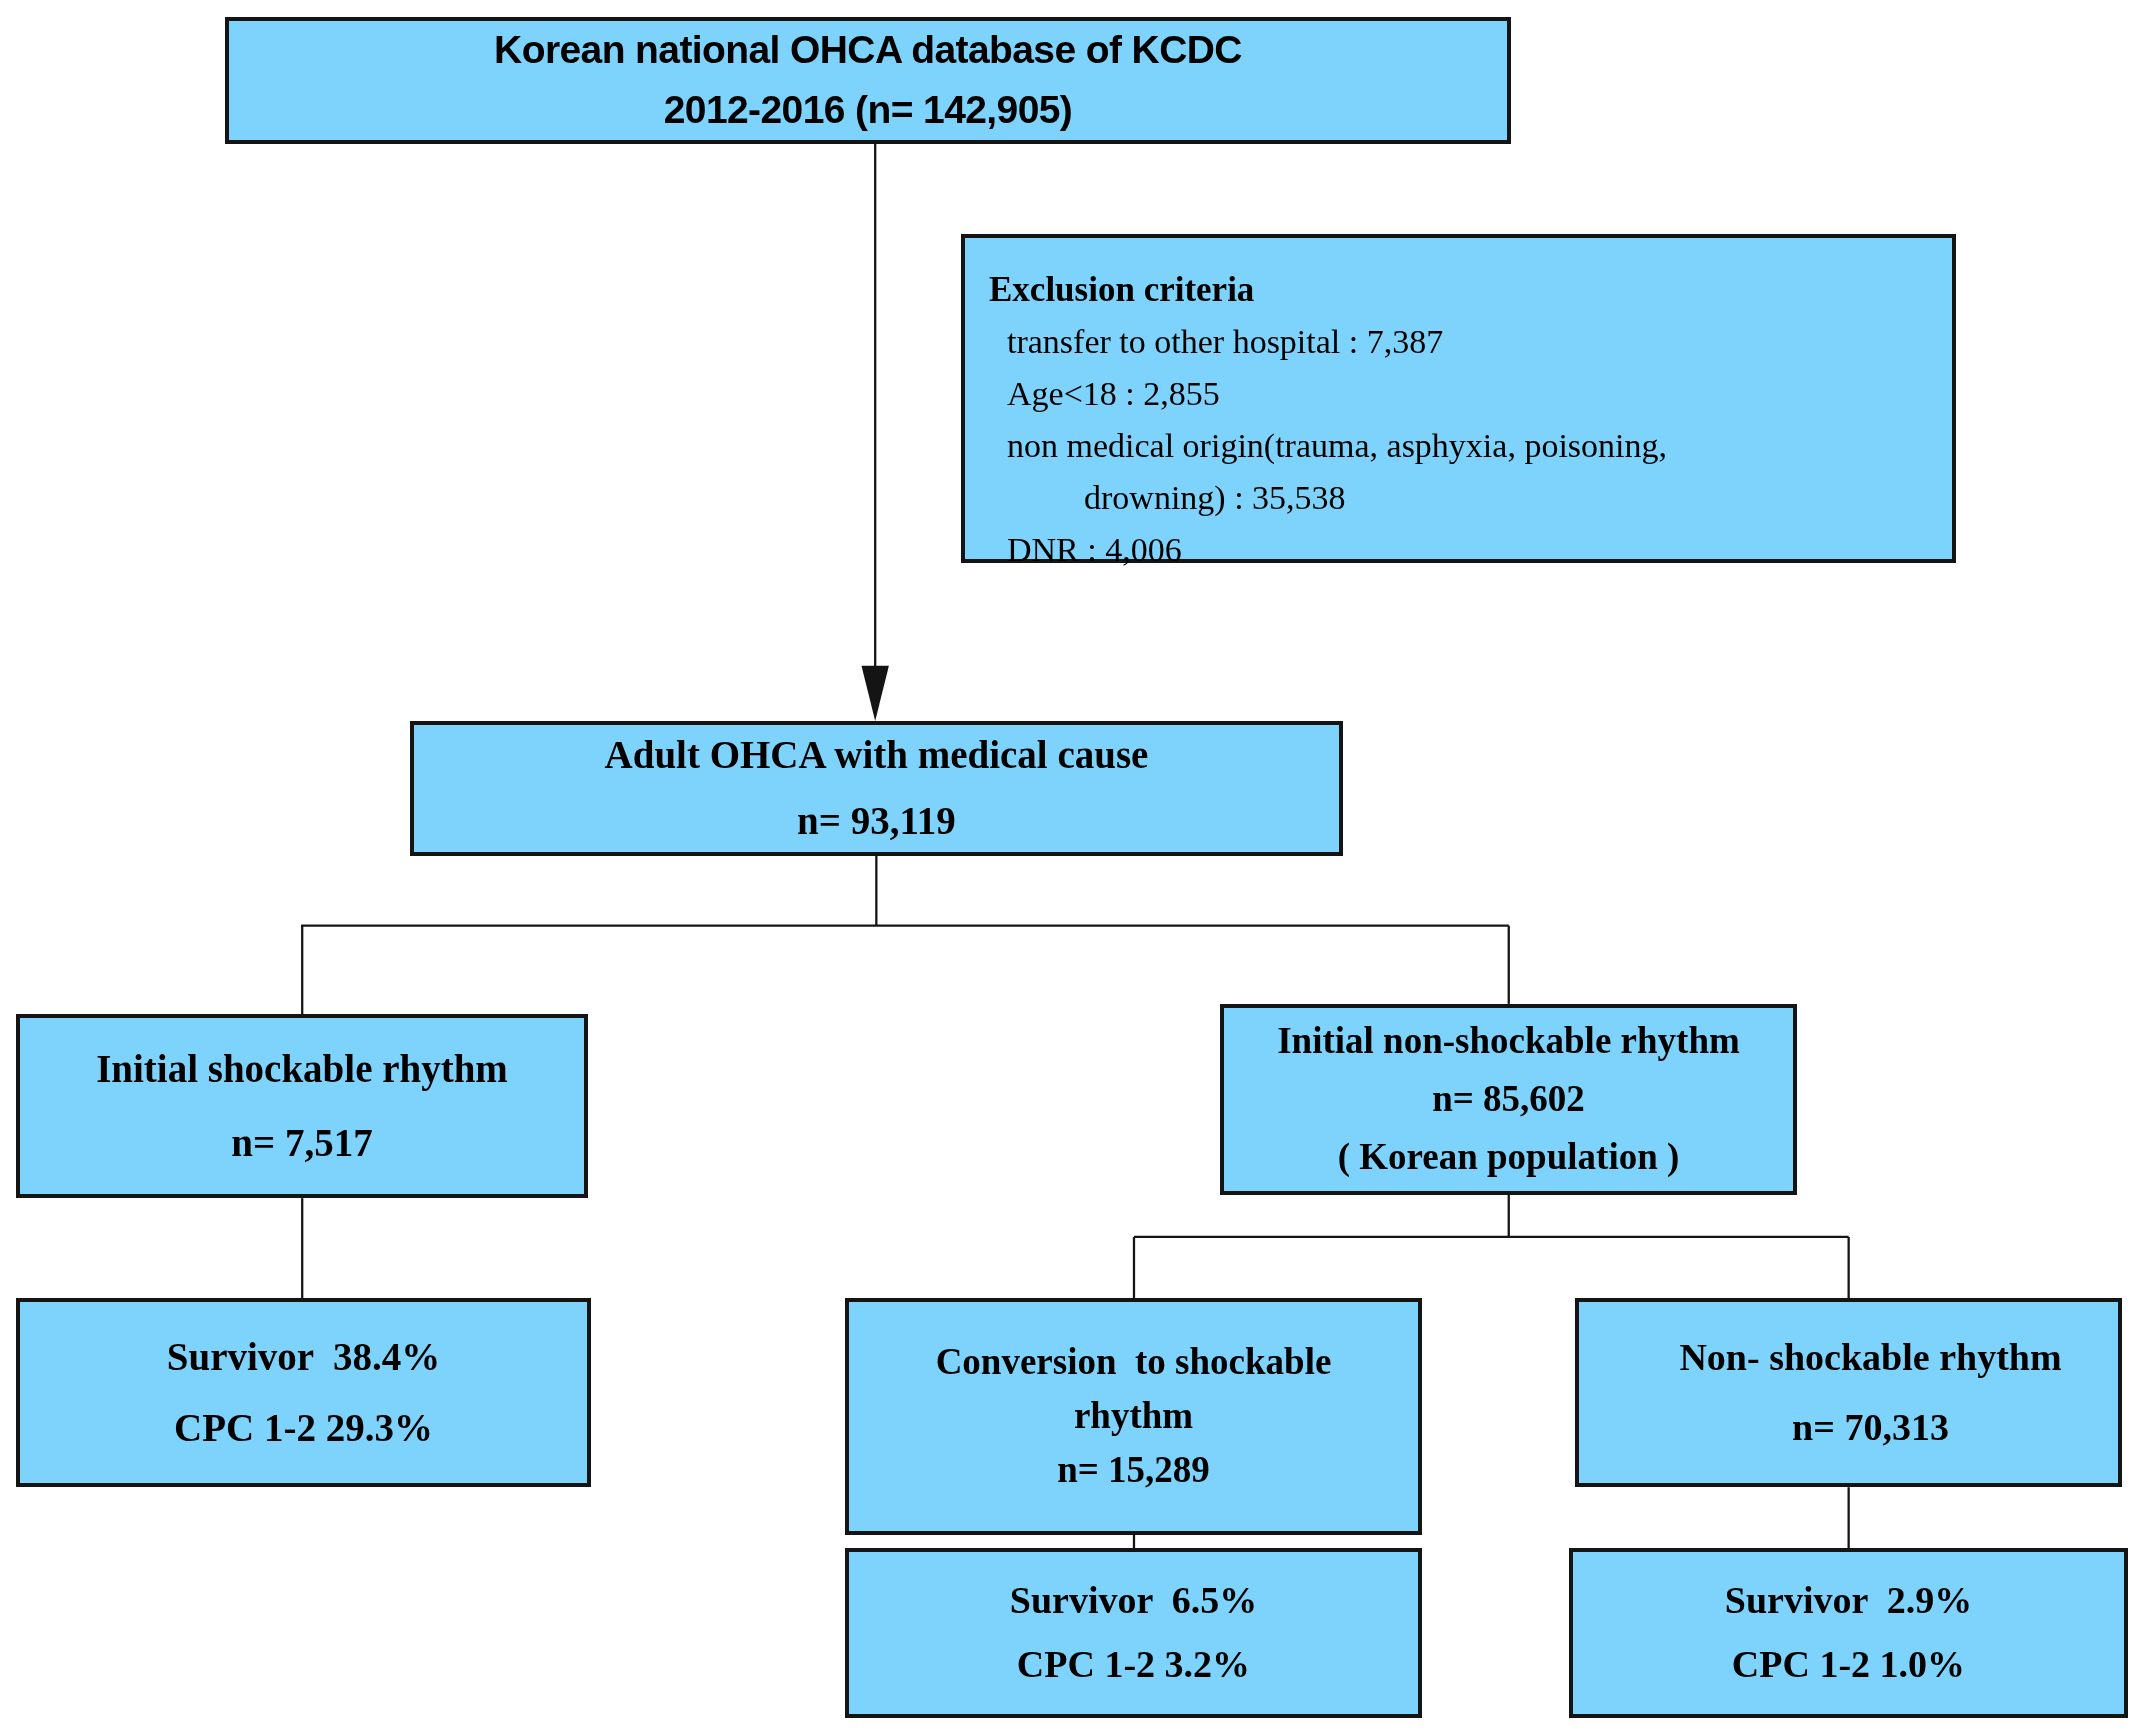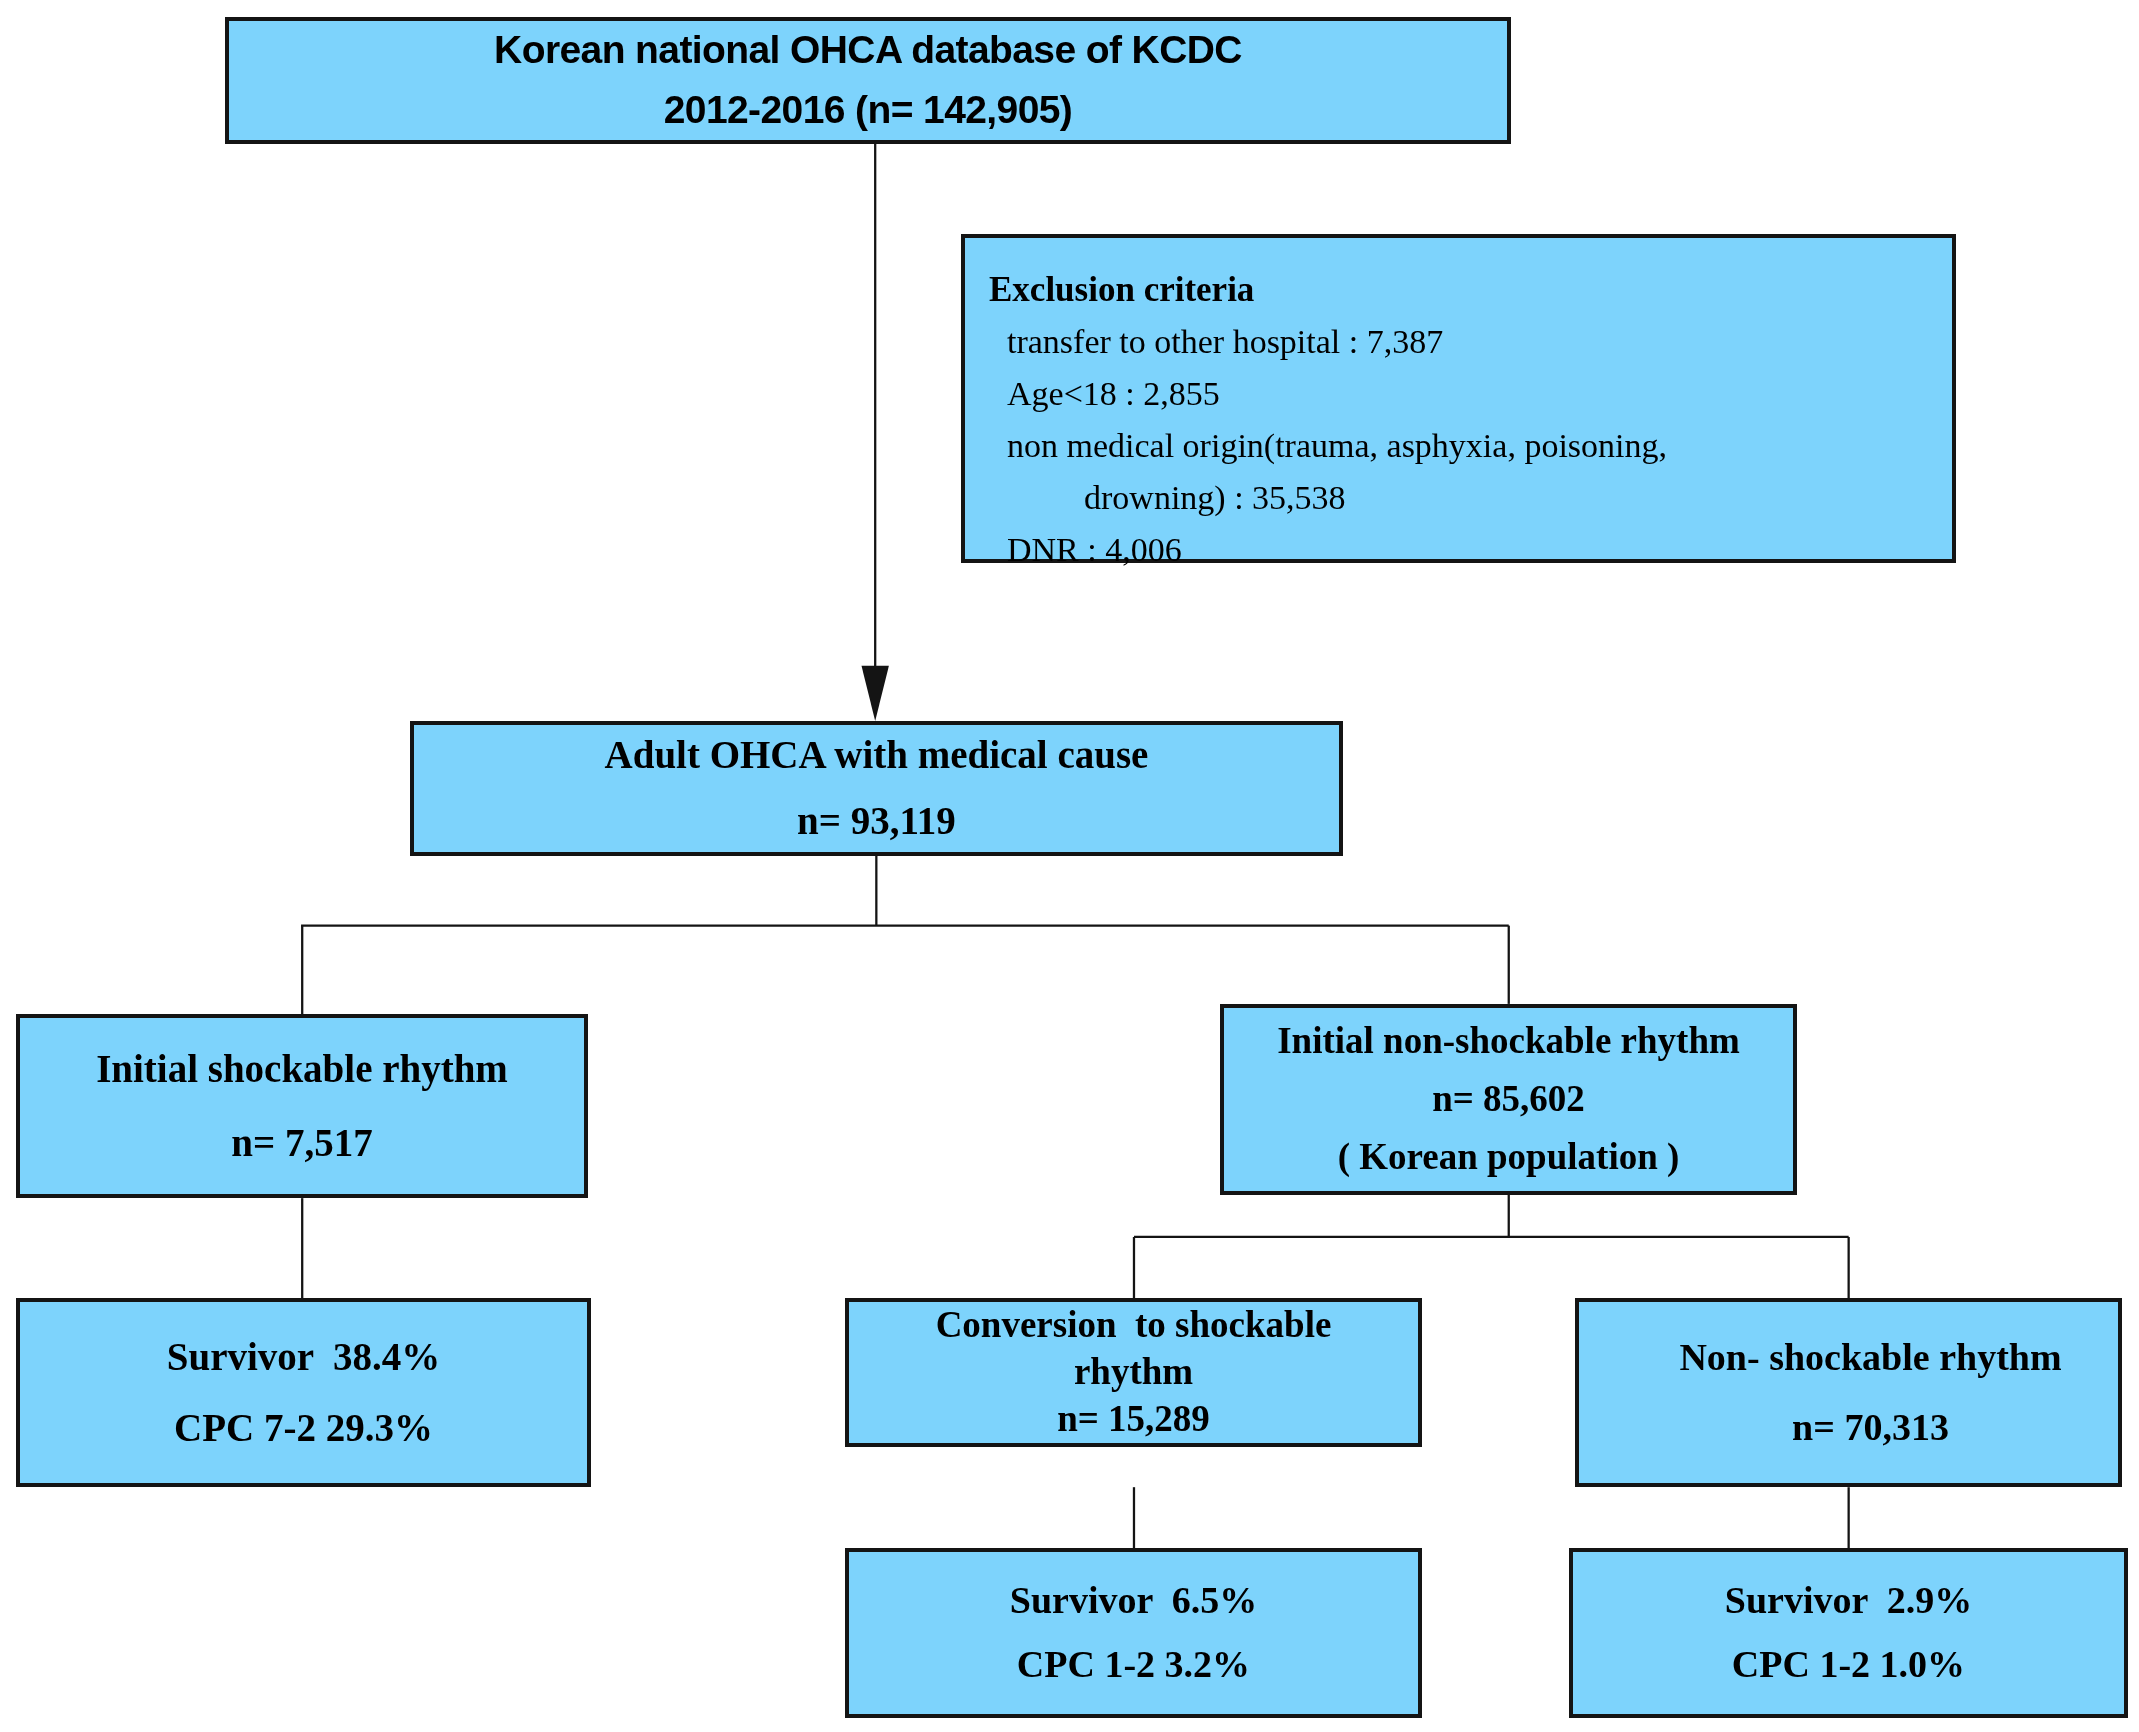--- a/index.html
+++ b/index.html
@@ -51,21 +51,21 @@
   }
   #box-exclusion .ex-line { line-height: 52px; white-space: pre; }
   #box-exclusion .ex-title { font-weight: bold; font-size: 35px; margin-left: 24px; }
   #box-exclusion .ex-item { margin-left: 42px; }
   #box-exclusion .ex-item-indent { margin-left: 119px; }
 
   #box-adult        { left: 410px;  top: 721px; width: 933px; height: 135px; font-size: 39px; gap: 25px; }
   #box-shockable    { left: 16px;   top: 1014px; width: 572px; height: 184px; font-size: 39px; gap: 33px; }
   #box-nonshockable { left: 1220px; top: 1004px; width: 577px; height: 191px; font-size: 37px; gap: 19.4px; }
   #box-survivor-shockable { left: 16px;   top: 1298px; width: 575px; height: 189px; font-size: 39px; gap: 30px; }
-  #box-conversion   { left: 845px; top: 1298px; width: 577px; height: 149px; font-size: 37px; gap: 8px; }
+  #box-conversion   { left: 845px; top: 1298px; width: 577px; height: 237px; font-size: 37px; gap: 15px; }
   #box-nonshock-rhythm { left: 1575px; top: 1298px; width: 547px; height: 189px; font-size: 38px; gap: 30px; padding-left: 44px; }
   #box-survivor-conversion { left: 845px; top: 1548px; width: 577px; height: 170px; font-size: 38px; gap: 24px; }
   #box-survivor-nonshock   { left: 1569px; top: 1548px; width: 559px;  height: 170px; font-size: 38px; gap: 24px; }
 </style>
 </head>
 <body>
 
 <div id="canvas">
 
   <svg id="connectors" viewBox="0 0 3746 3033">
@@ -114,21 +114,21 @@
   </div>
 
   <div class="box" id="box-nonshockable">
     <div class="bl">Initial non-shockable rhythm</div>
     <div class="bl">n= 85,602</div>
     <div class="bl">( Korean population )</div>
   </div>
 
   <div class="box" id="box-survivor-shockable">
     <div class="bl">Survivor  38.4%</div>
-    <div class="bl">CPC 7-2 29.3%</div>
+    <div class="bl">CPC 1-2 29.3%</div>
   </div>
 
   <div class="box" id="box-conversion">
     <div class="bl">Conversion  to shockable</div>
     <div class="bl">rhythm</div>
     <div class="bl">n= 15,289</div>
   </div>
 
   <div class="box" id="box-nonshock-rhythm">
     <div class="bl">Non- shockable rhythm</div>

